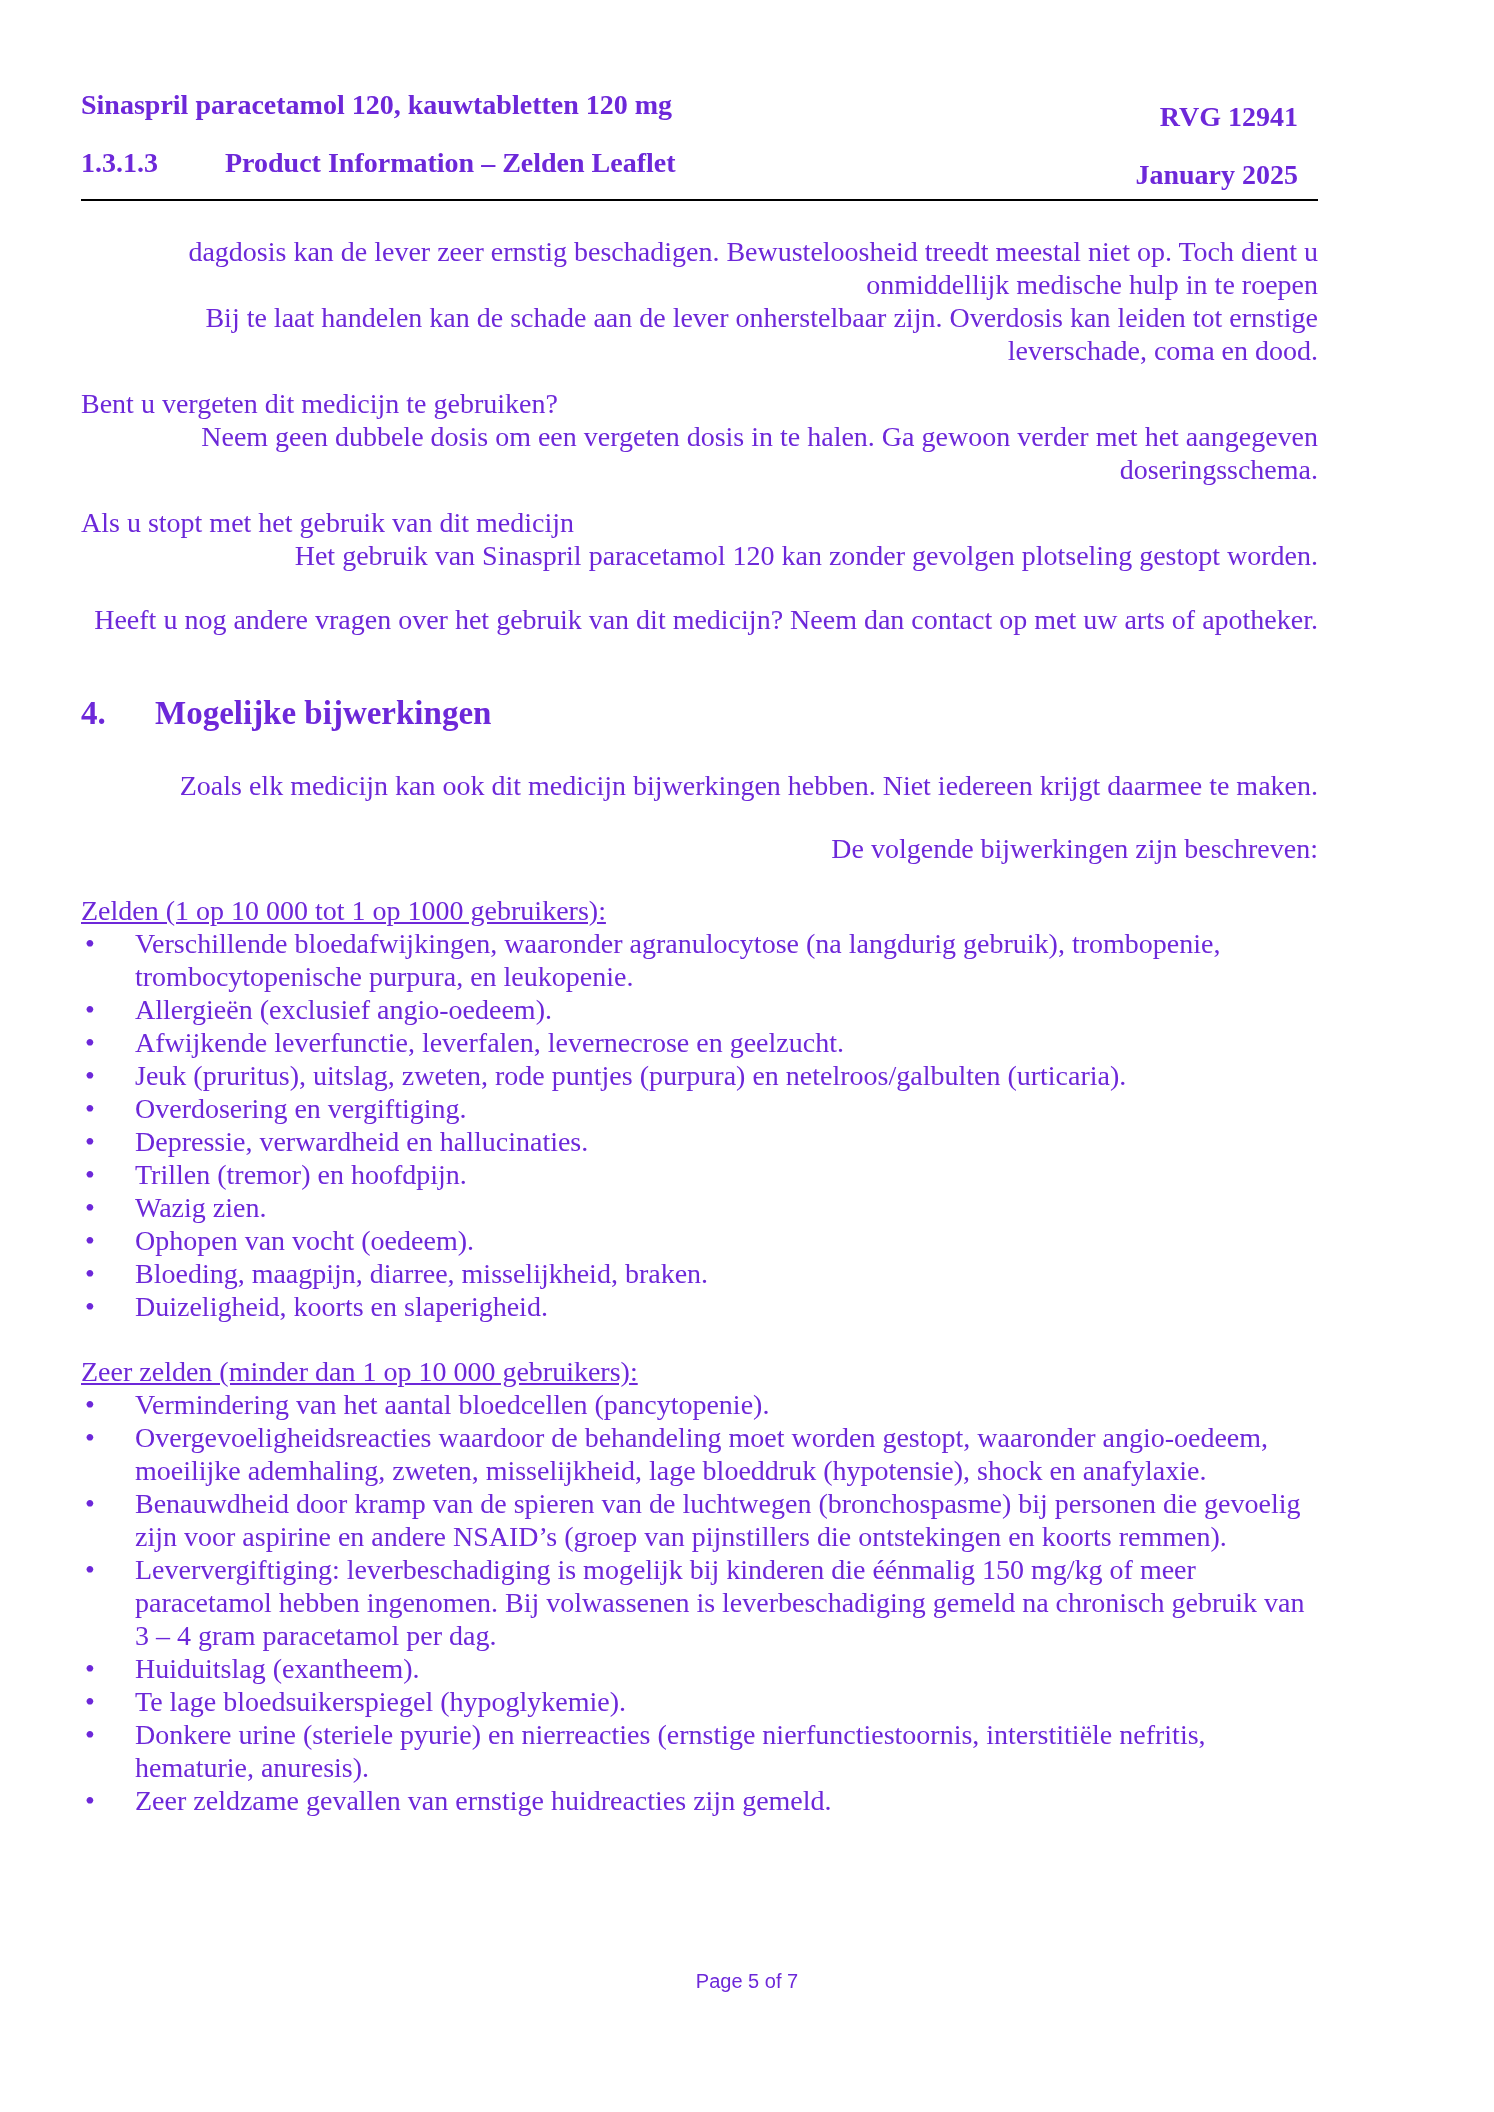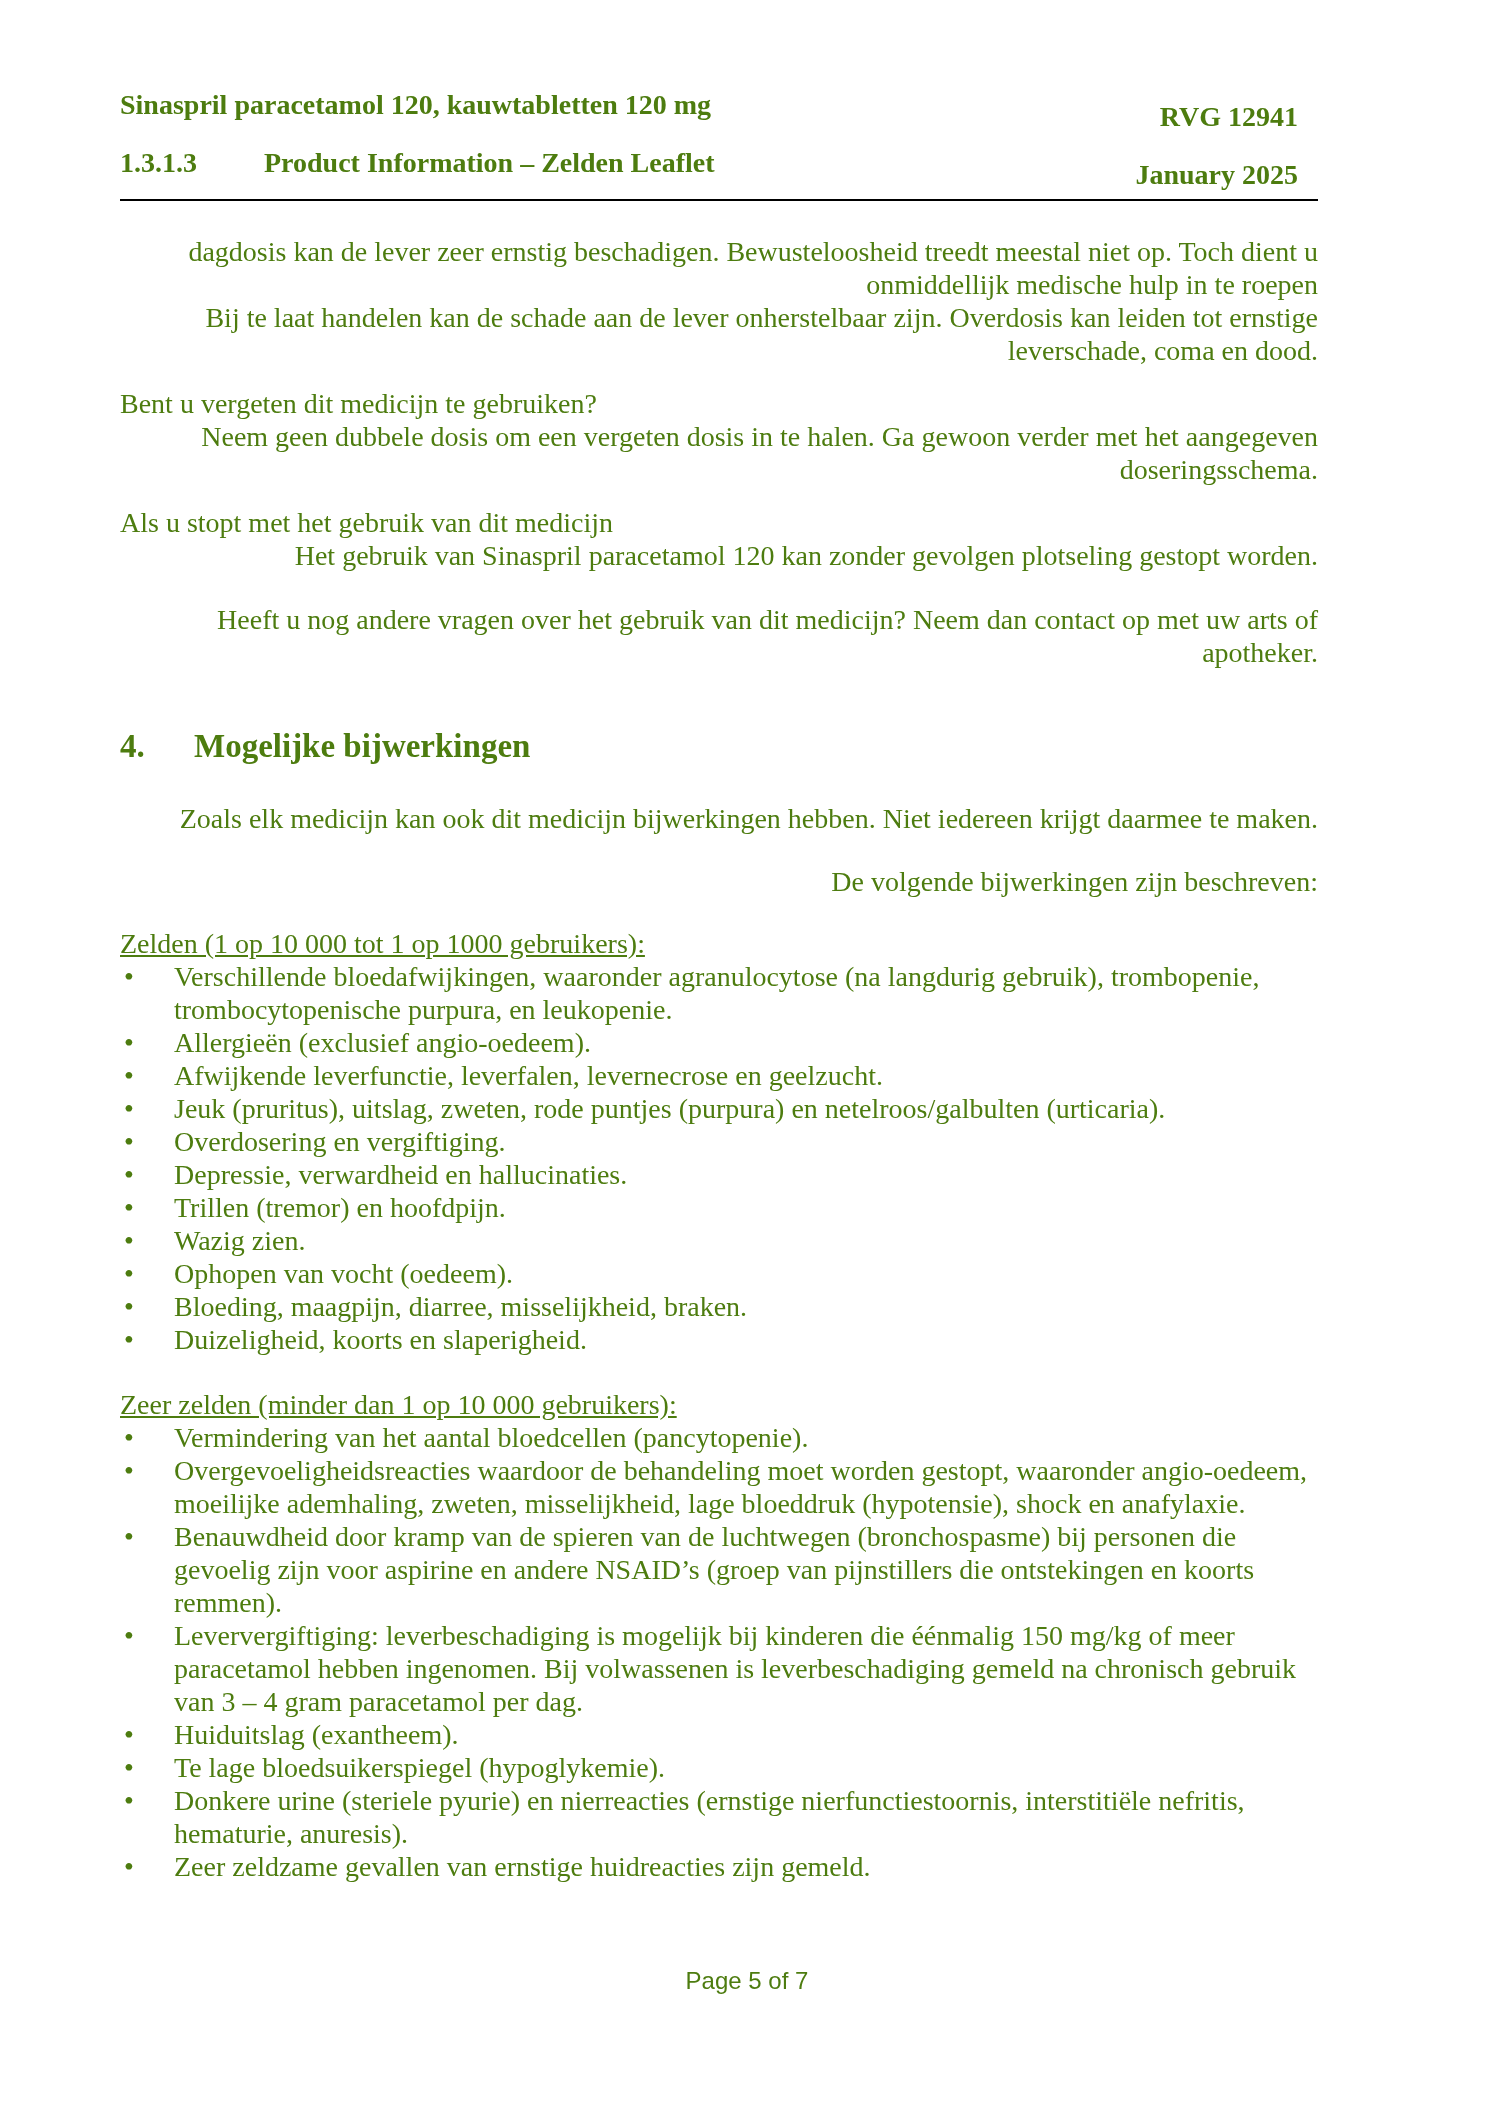--- a/index.html
+++ b/index.html
@@ -6,25 +6,25 @@
     margin: 0;
     padding: 0;
     background: #ffffff;
   }
   .page {
     position: relative;
     width: 1494px;
     height: 2112px;
     background: #ffffff;
     box-sizing: border-box;
-    padding: 88px 176px 0 120px;
+    padding: 88px 176px 0 81px;
     font-family: "Liberation Serif", "DejaVu Serif", serif;
     font-size: 28px;
     line-height: 33px;
-    color: #4d7c0f;
+    color: #6d28d9;
     overflow: hidden;
   }
   
   .doc-header {
     font-weight: bold;
     border-bottom: 2px solid #000000;
     padding-bottom: 8px;
   }
   .hrow {
     display: flex;
@@ -66,21 +66,21 @@
     top: 0;
   }
   
   .page-footer {
     position: absolute;
     left: 0;
     right: 0;
     top: 1967px;
     text-align: center;
     font-family: "Liberation Sans", "DejaVu Sans", sans-serif;
-    font-size: 24px;
+    font-size: 20px;
     line-height: 28px;
   }
 </style>
 </head>
 <body>
 
 <div class="page">
 
   <div class="doc-header">
     <div class="hrow">

